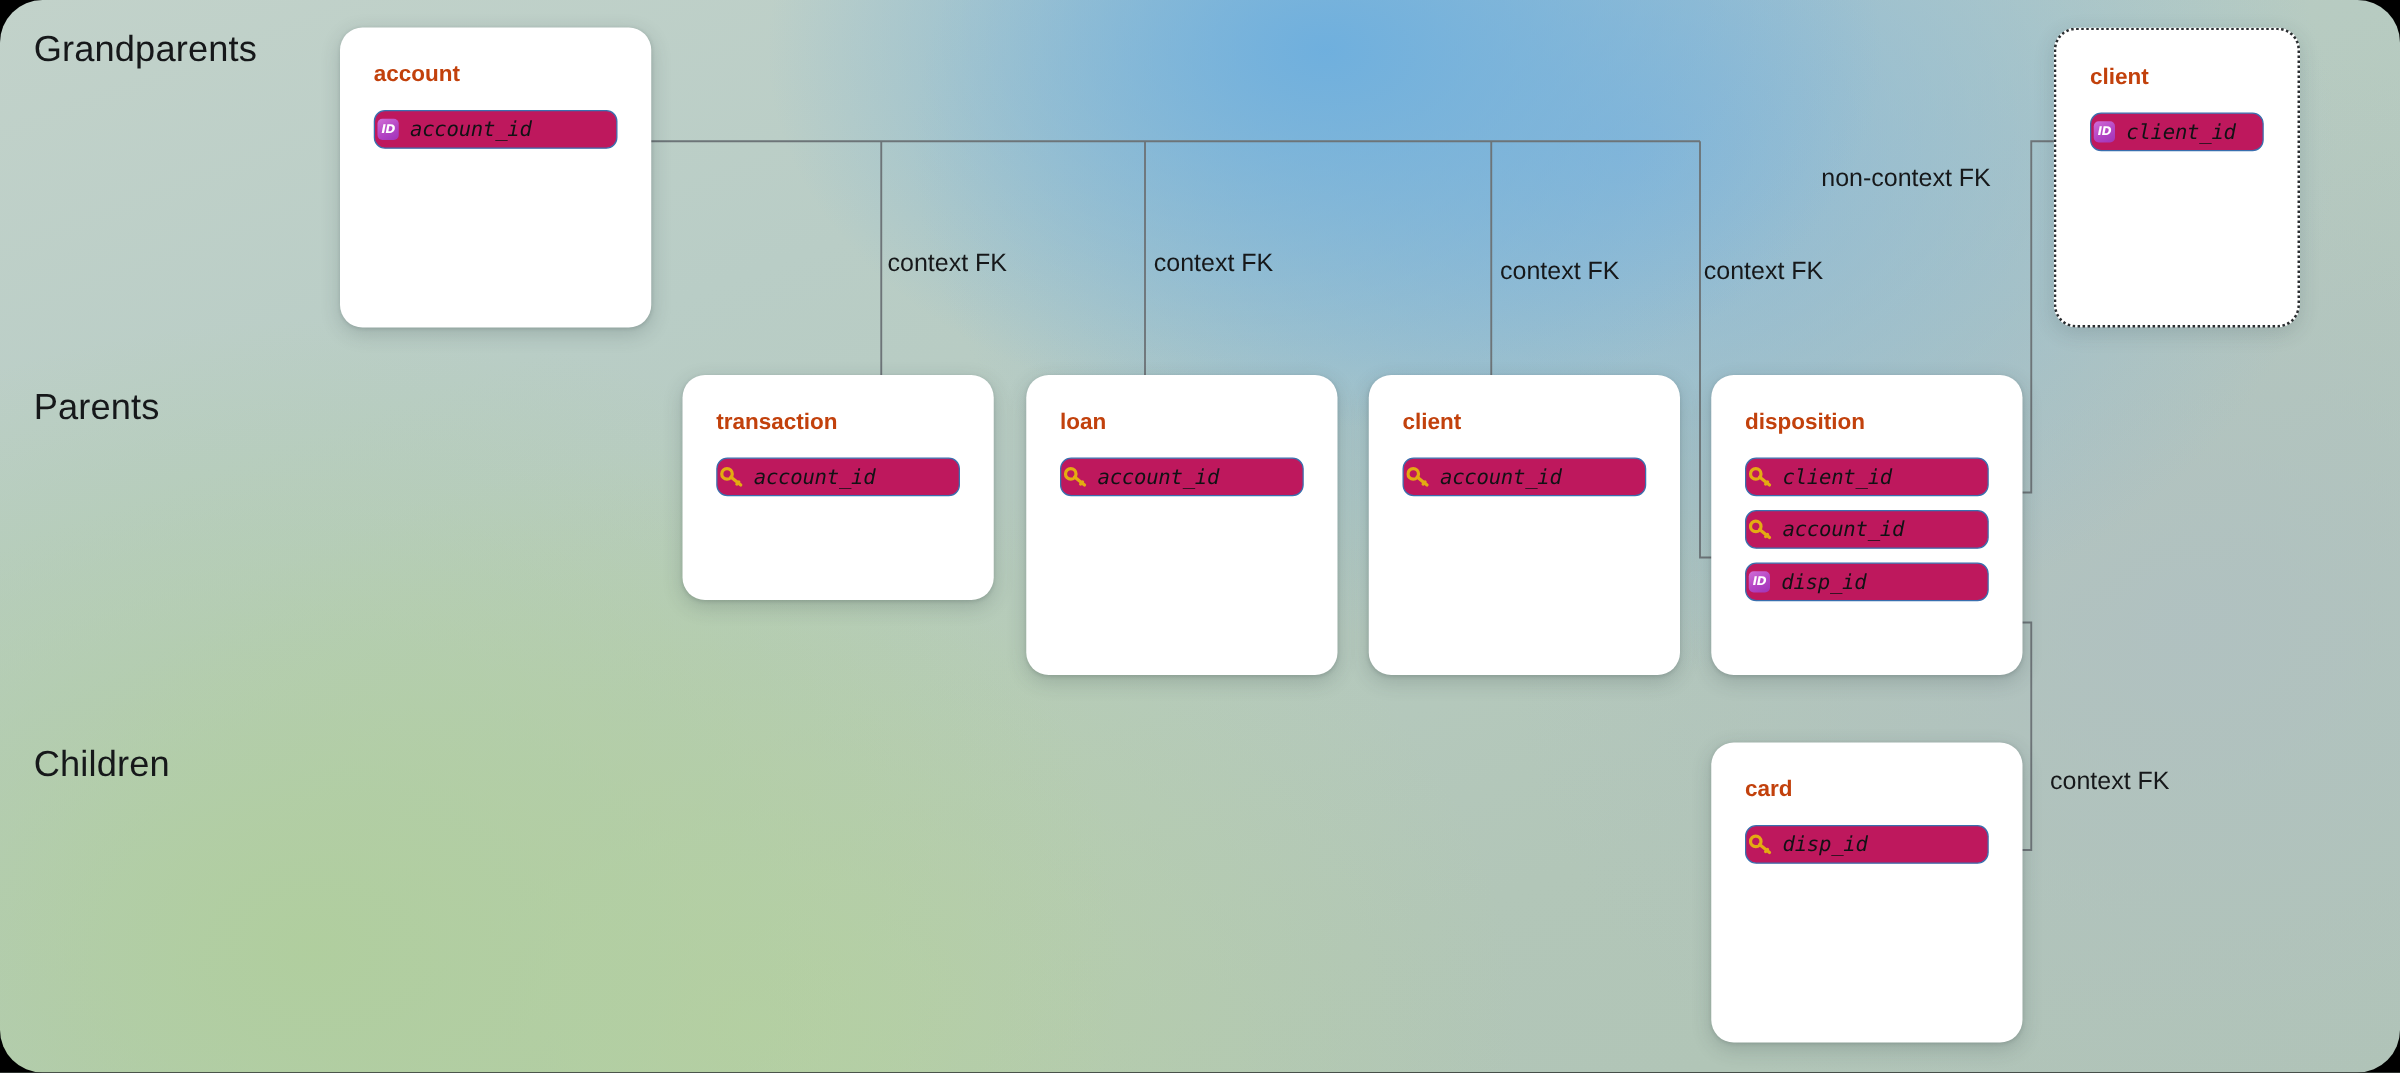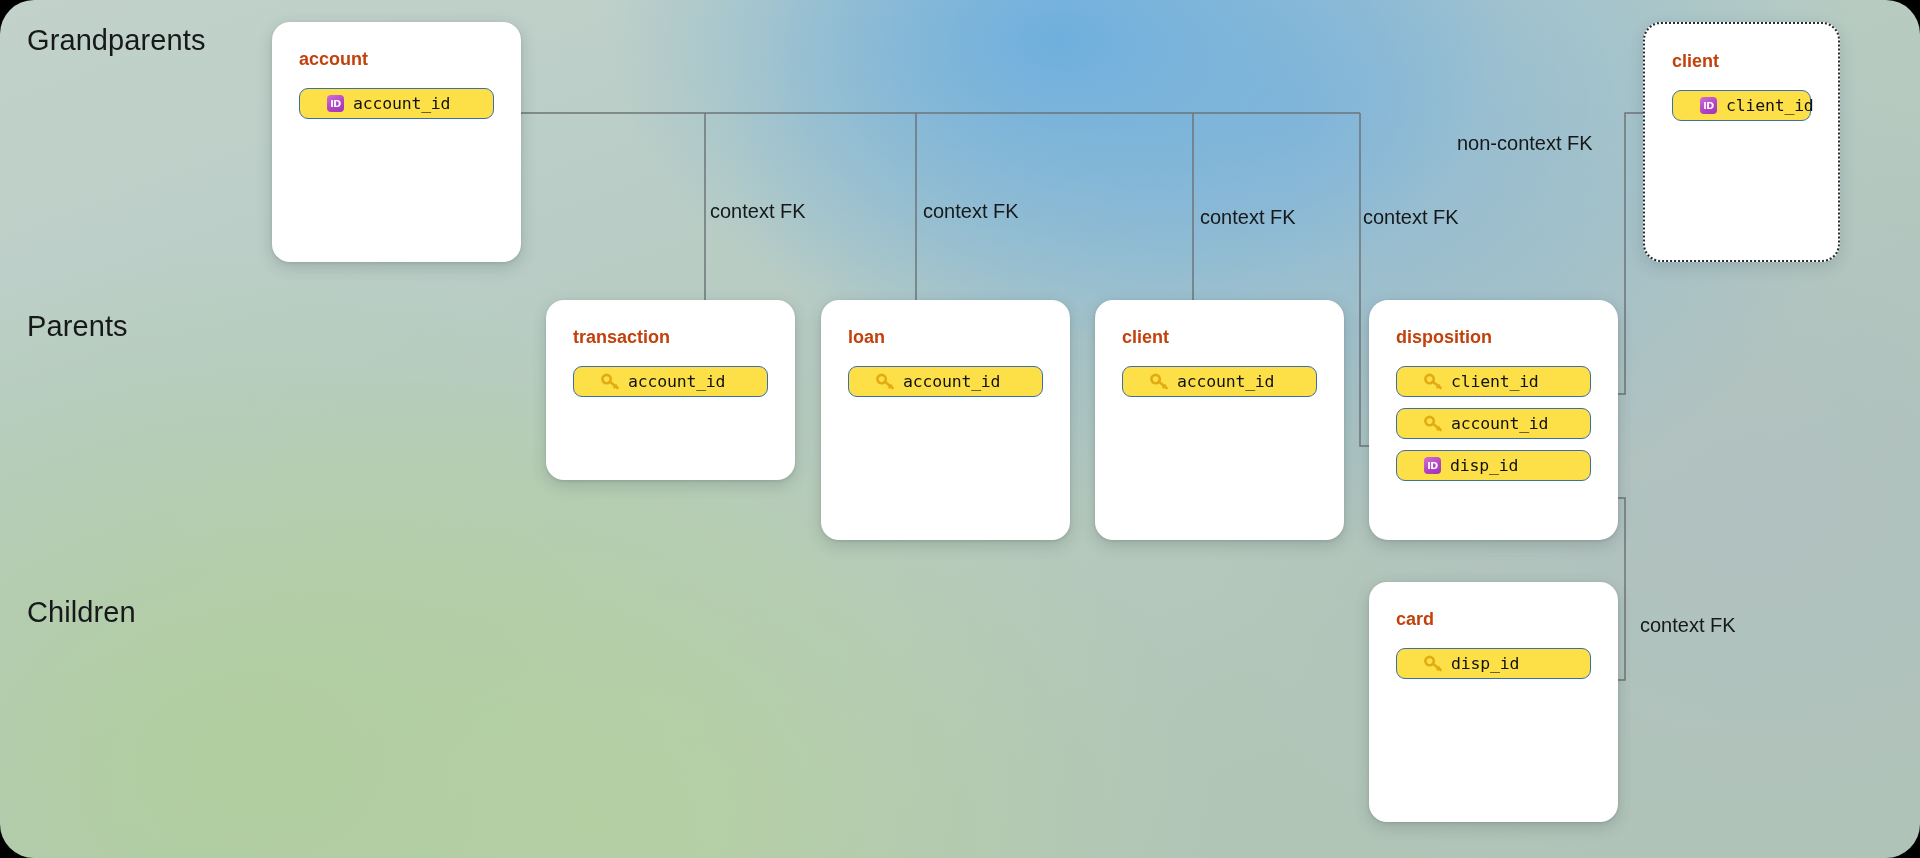--- a/index.html
+++ b/index.html
@@ -72,23 +72,24 @@
   }
 
   .fields { position: absolute; left: 27px; top: 66px; right: 27px; }
 
   .field {
     display: flex;
     align-items: center;
     height: 31px;
     border: 1.6px solid #3a6fae;
     border-radius: 9px;
-    background: #fde047;
-    padding: 0 27px;
+    background: #be185d;
+    padding: 0 2px;
     margin-bottom: 11px;
+    font-style: italic;
   }
 
   .field-label {
     font-family: "DejaVu Sans Mono", monospace;
     font-size: 16.5px;
     color: #101214;
     letter-spacing: -0.2px;
     white-space: nowrap;
   }
 
@@ -227,21 +228,21 @@
             <circle cx="5.6" cy="6.1" r="4.2" fill="none" stroke="#e3ab12" stroke-width="2.6"></circle>
             <path d="M8.7,8.6 L16.6,15.0" stroke="#e3ab12" stroke-width="2.6" stroke-linecap="round"></path>
             <path d="M13.4,14.4 L15.1,12.5" stroke="#e3ab12" stroke-width="2.4" stroke-linecap="round"></path>
           </svg>
         </span>
         <span class="field-label">account_id</span>
       </div>
     </div>
   </div>
 
-  <div class="entity" style="left:1369px; top:300px; width:249px; height:240px;border-radius:19px;">
+  <div class="entity" style="left:1369px; top:300px; width:249px; height:240px;">
     <div class="entity-title">disposition</div>
     <div class="fields">
       <div class="field">
         <span class="badge-key">
           <svg width="19" height="17" viewBox="0 0 19 17" xmlns="http://www.w3.org/2000/svg">
             <circle cx="5.6" cy="6.1" r="4.2" fill="none" stroke="#e3ab12" stroke-width="2.6"></circle>
             <path d="M8.7,8.6 L16.6,15.0" stroke="#e3ab12" stroke-width="2.6" stroke-linecap="round"></path>
             <path d="M13.4,14.4 L15.1,12.5" stroke="#e3ab12" stroke-width="2.4" stroke-linecap="round"></path>
           </svg>
         </span>
@@ -259,21 +260,21 @@
       </div>
       <div class="field">
         <span class="badge-id">
             <span>ID</span>
           </span>
         <span class="field-label">disp_id</span>
       </div>
     </div>
   </div>
 
-  <div class="entity" style="left:1369px; top:582px; width:249px; height:240px;">
+  <div class="entity" style="left:1369px; top:594px; width:249px; height:240px;">
     <div class="entity-title">card</div>
     <div class="fields">
       <div class="field">
         <span class="badge-key">
           <svg width="19" height="17" viewBox="0 0 19 17" xmlns="http://www.w3.org/2000/svg">
             <circle cx="5.6" cy="6.1" r="4.2" fill="none" stroke="#e3ab12" stroke-width="2.6"></circle>
             <path d="M8.7,8.6 L16.6,15.0" stroke="#e3ab12" stroke-width="2.6" stroke-linecap="round"></path>
             <path d="M13.4,14.4 L15.1,12.5" stroke="#e3ab12" stroke-width="2.4" stroke-linecap="round"></path>
           </svg>
         </span>

